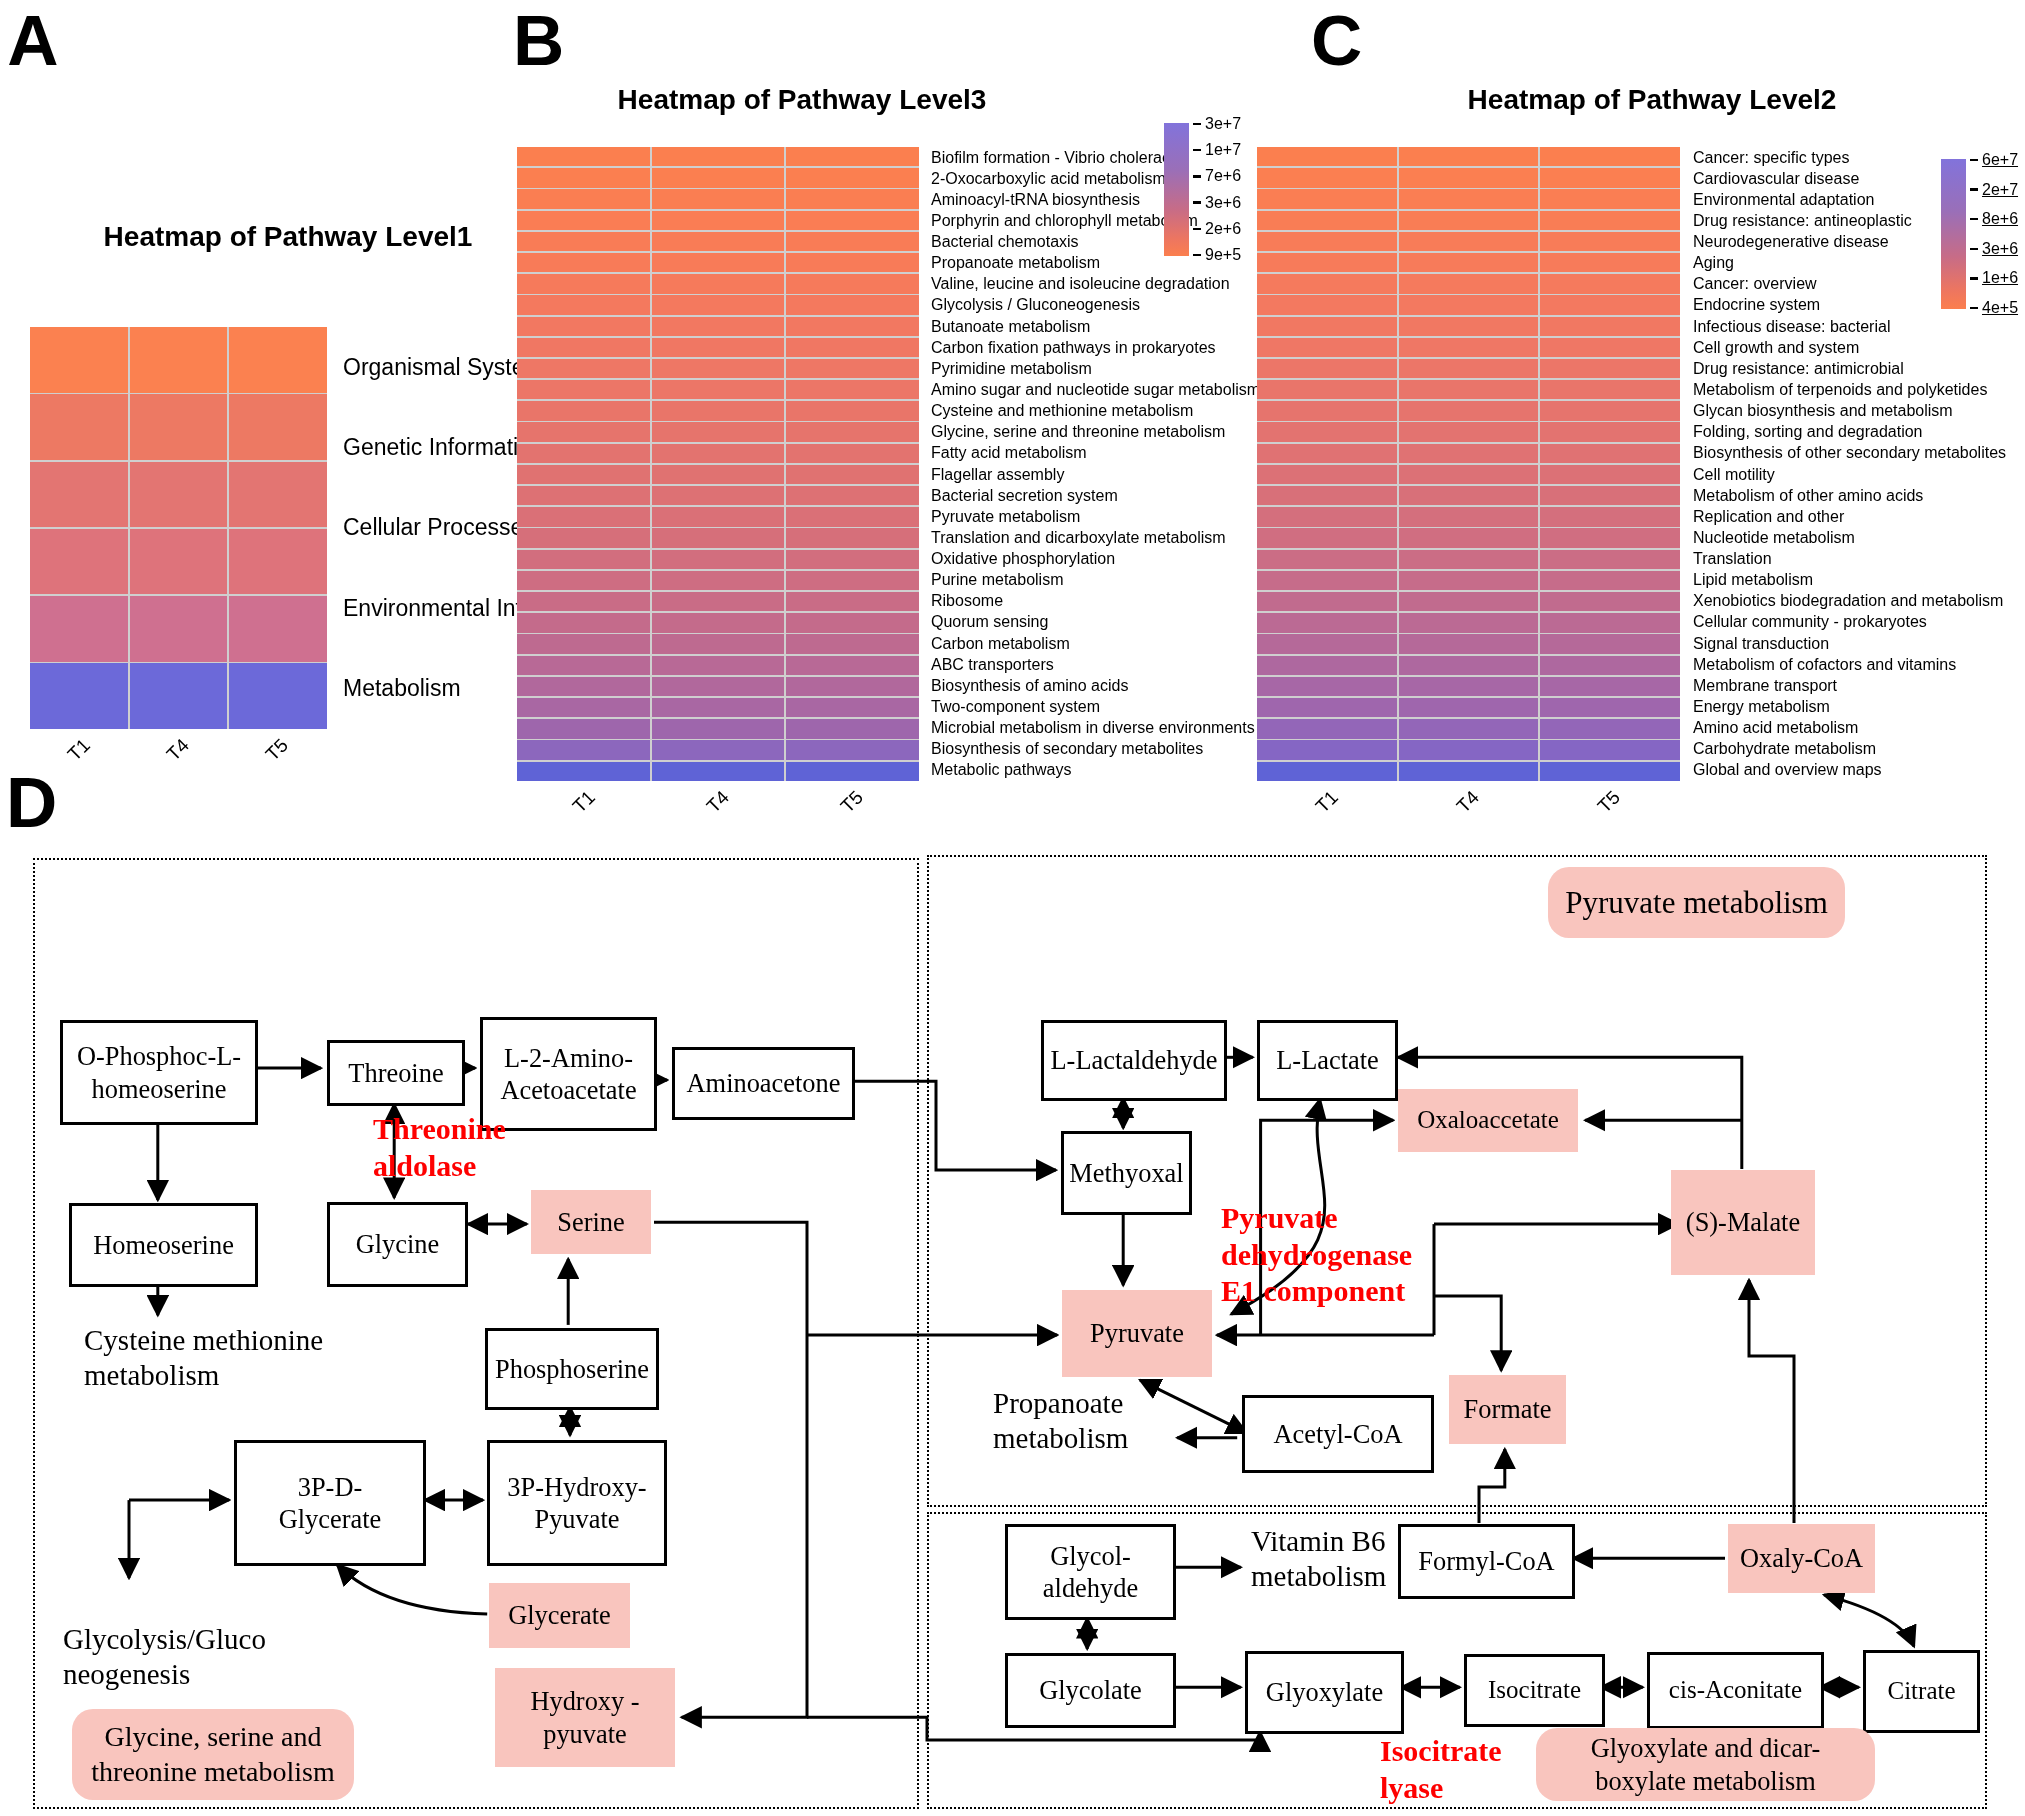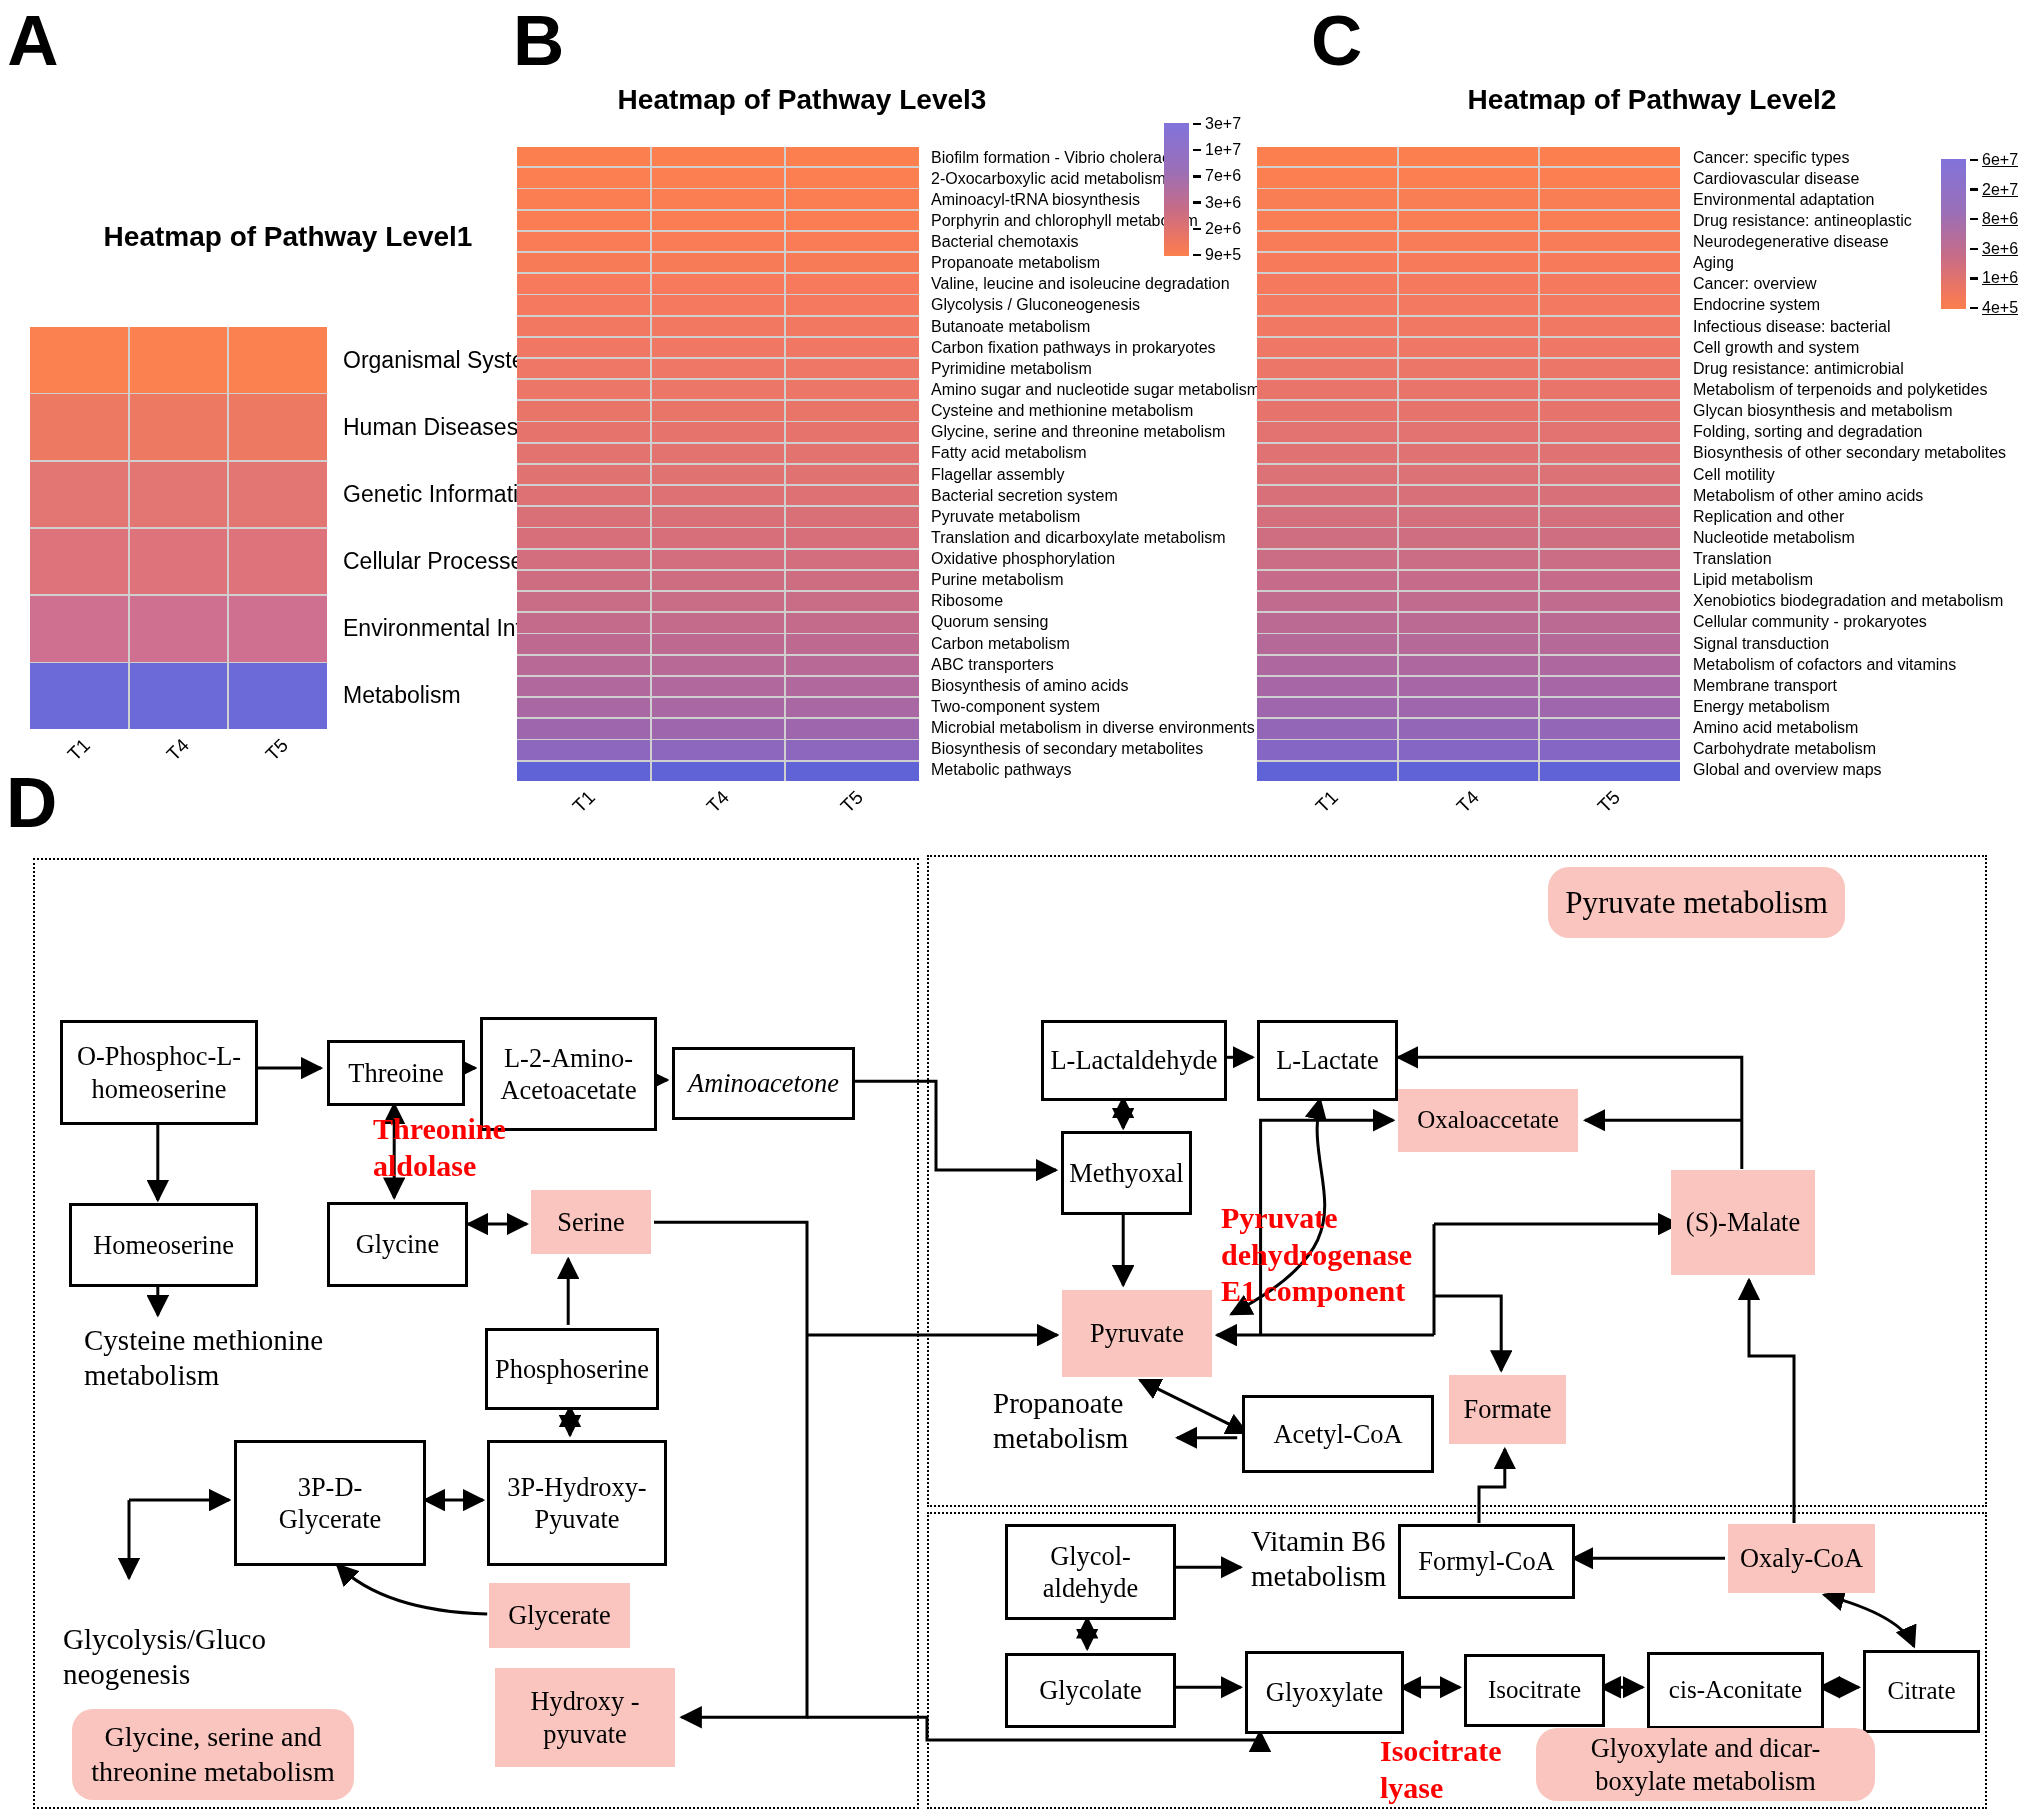--- a/index.html
+++ b/index.html
@@ -55,21 +55,20 @@
     <div class="hm-cell" style="background: rgb(222, 115, 123);"></div>
     <div class="hm-cell" style="background: rgb(207, 112, 144);"></div>
     <div class="hm-cell" style="background: rgb(207, 112, 144);"></div>
     <div class="hm-cell" style="background: rgb(207, 112, 144);"></div>
     <div class="hm-cell" style="background: rgb(108, 105, 217);"></div>
     <div class="hm-cell" style="background: rgb(108, 105, 217);"></div>
     <div class="hm-cell" style="background: rgb(108, 105, 217);"></div>
   </div>
 <div class="hm-rowlabels rl-a" style="left:343px;top:327px;height:402px;">
     <div class="hm-rowlabel">Organismal Systems</div>
-    <div class="hm-rowlabel">Human Diseases</div>
     <div class="hm-rowlabel">Genetic Information Pro</div>
     <div class="hm-rowlabel">Cellular Processes</div>
     <div class="hm-rowlabel">Environmental Informat</div>
     <div class="hm-rowlabel">Metabolism</div>
   </div>
 <div class="hm-xlabels" style="left:30px;top:739px;width:297px;height:48px;">
     <div class="hm-xlabel">
       <span>T1</span>
     </div>
     <div class="hm-xlabel">
@@ -424,21 +423,21 @@
     <path d="M3040 2658 Q3168 2692 3190 2744" marker-start="url(#ah)" marker-end="url(#ah)"></path>
     <path d="M1955 2612 H2068" marker-end="url(#ah)"></path>
   </g>
 </svg>
 
 <div class="dnode dbox" style="left:60px;top:1020px;width:192px;height:99px;">O-Phosphoc-L-
 homeoserine</div>
 <div class="dnode dbox" style="left:327px;top:1040px;width:132px;height:60px;">Threoine</div>
 <div class="dnode dbox" style="left:480px;top:1017px;width:171px;height:108px;">L-2-Amino-
 Acetoacetate</div>
-<div class="dnode dbox" style="left:672px;top:1047px;width:177px;height:67px;font-style:italic;">Aminoacetone</div>
+<div class="dnode dbox" style="left:672px;top:1047px;width:177px;height:67px;">Aminoacetone</div>
 <div class="dnode dred" style="left:373px;top:1111px;width:204px;height:84px;">Threonine
 aldolase</div>
 <div class="dnode dbox" style="left:69px;top:1203px;width:183px;height:78px;">Homeoserine</div>
 <div class="dnode dbox" style="left:327px;top:1202px;width:135px;height:79px;">Glycine</div>
 <div class="dnode dpink" style="left:531px;top:1190px;width:120px;height:64px;">Serine</div>
 <div class="dnode dbox" style="left:485px;top:1328px;width:168px;height:76px;">Phosphoserine</div>
 <div class="dnode dtext" style="left:84px;top:1323px;width:300px;height:96px;">Cysteine methionine
 metabolism</div>
 <div class="dnode dbox" style="left:234px;top:1440px;width:186px;height:120px;">3P-D-
 Glycerate</div>

